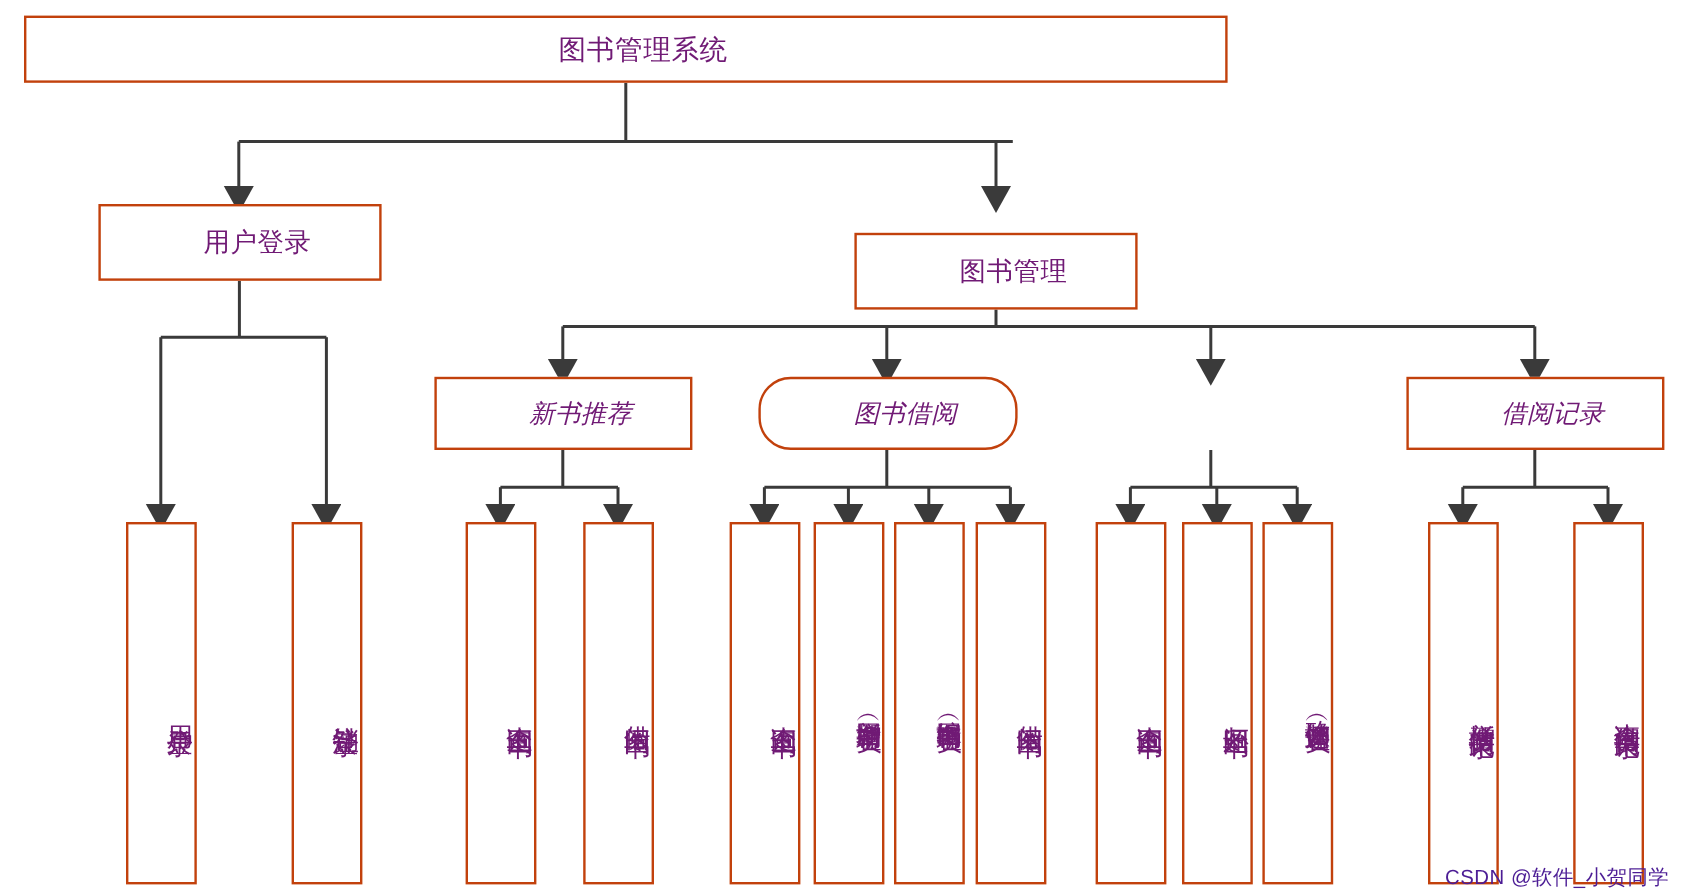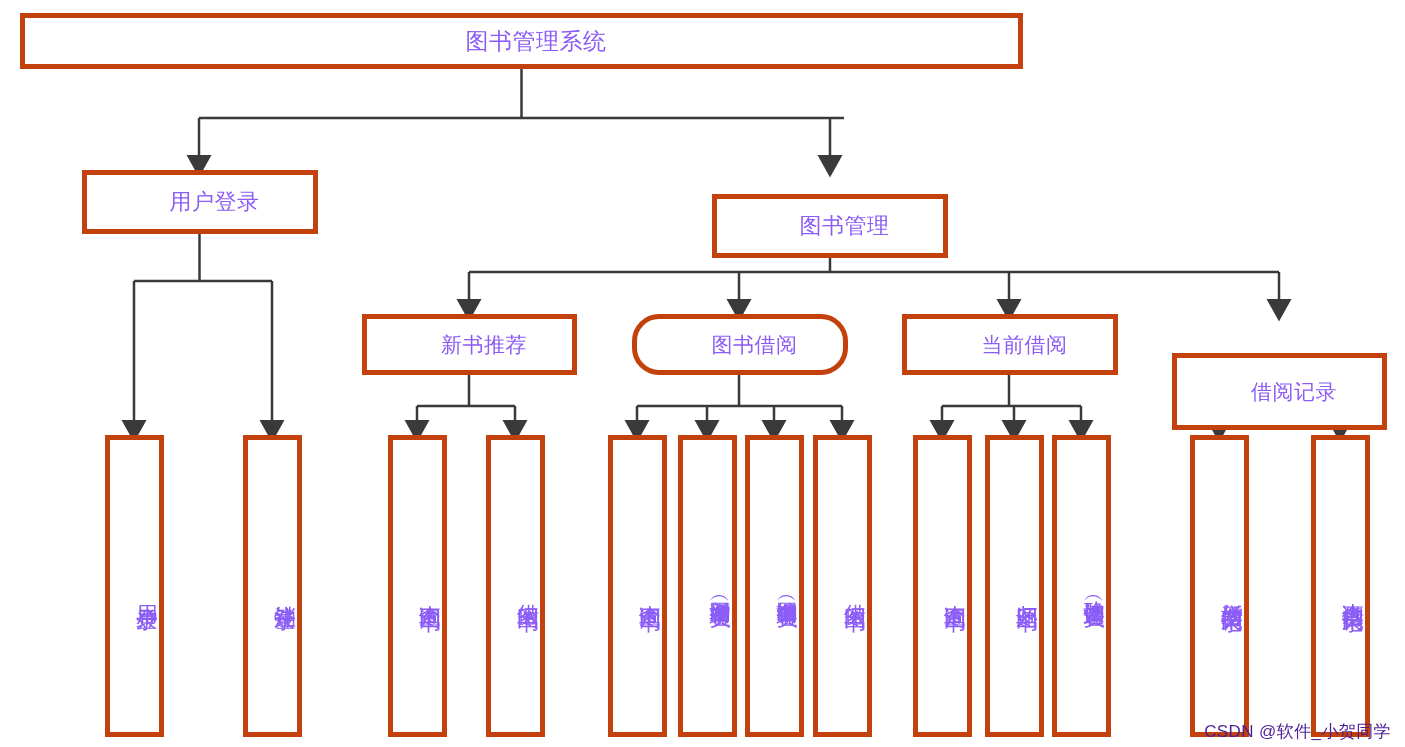--- a/index.html
+++ b/index.html
@@ -13,37 +13,38 @@
   #canvas {
     position: relative;
     width: 1405px;
     height: 747px;
     background: #ffffff;
     overflow: hidden;
   }
   .node {
     position: absolute;
     box-sizing: border-box;
-    border: 5px solid #c2410c;
+    border: 2px solid #c2410c;
     background: #ffffff;
     display: flex;
     align-items: center;
     justify-content: center;
-    color: #8b5cf6;
+    color: #701a75;
     letter-spacing: 0.5px;
     padding-left: 29px;
   }
   .node.root {
     font-size: 23px;
   }
   .node.level2 {
     font-size: 22px;
   }
   .node.level3 {
     font-size: 21px;
+    font-style: italic;
   }
   .node.leaf {
     writing-mode: vertical-rl;
     text-orientation: upright;
     align-items: flex-start;
     justify-content: center;
     padding-top: 10px;
     font-size: 22px;
     line-height: 1.12;
     letter-spacing: 2px;
@@ -135,23 +136,22 @@
   <div class="node root" style="left:20px;top:13px;width:1003px;height:56px;">图书管理系统</div>
 
   <div class="node level2" style="left:82px;top:170px;width:236px;height:64px;">用户登录</div>
 
   <div class="node level2" style="left:712px;top:170px;width:236px;height:64px;margin-top:24px;">图书管理</div>
 
   <div class="node level3" style="left:362px;top:314px;width:215px;height:61px;">新书推荐</div>
 
   <div class="node level3" style="left:632px;top:314px;width:216px;height:61px;border-radius:27px;">图书借阅</div>
 
-  <div class="node level3" style="left:902px;top:314px;width:216px;height:61px;">当前借阅</div>
 
-  <div class="node level3" style="left:1172px;top:314px;width:215px;height:77px;margin-top:39px;">借阅记录</div>
+  <div class="node level3" style="left:1172px;top:314px;width:215px;height:61px;">借阅记录</div>
 
   <div class="node leaf" style="left:105px;top:435px;width:59px;height:302px;">用户登录</div>
 
   <div class="node leaf" style="left:243px;top:435px;width:59px;height:302px;">注销登录</div>
 
   <div class="node leaf" style="left:388px;top:435px;width:59px;height:302px;">查询图书</div>
 
   <div class="node leaf" style="left:486px;top:435px;width:59px;height:302px;">借阅图书</div>
 
   <div class="node leaf" style="left:608px;top:435px;width:59px;height:302px;">查询图书</div>

